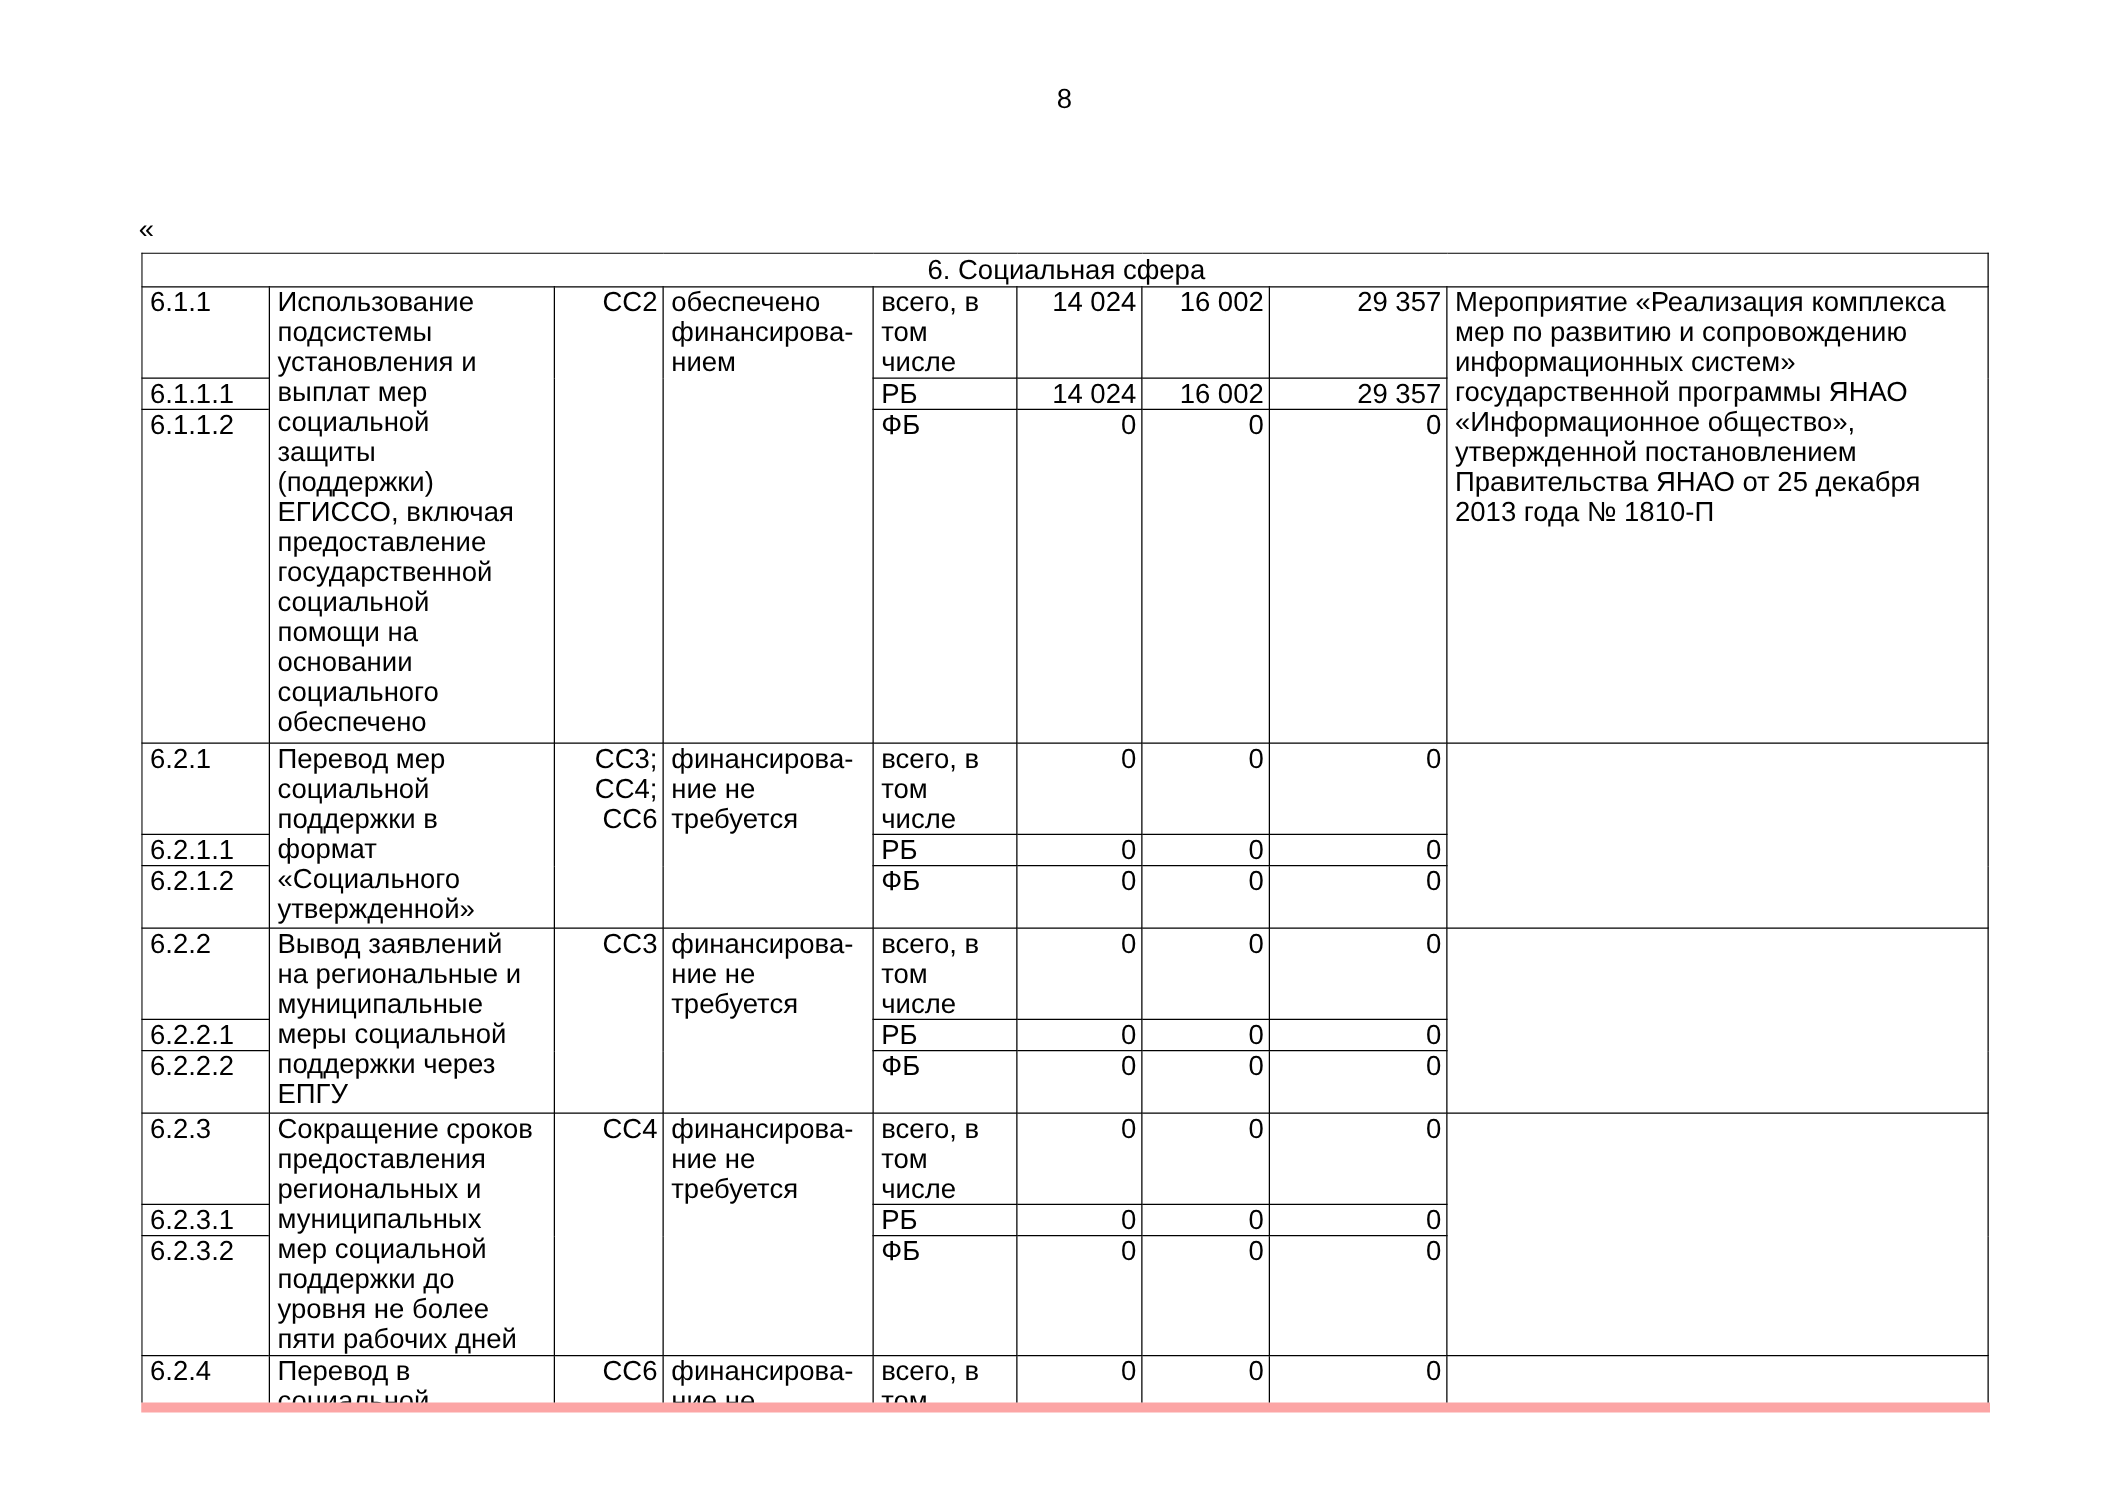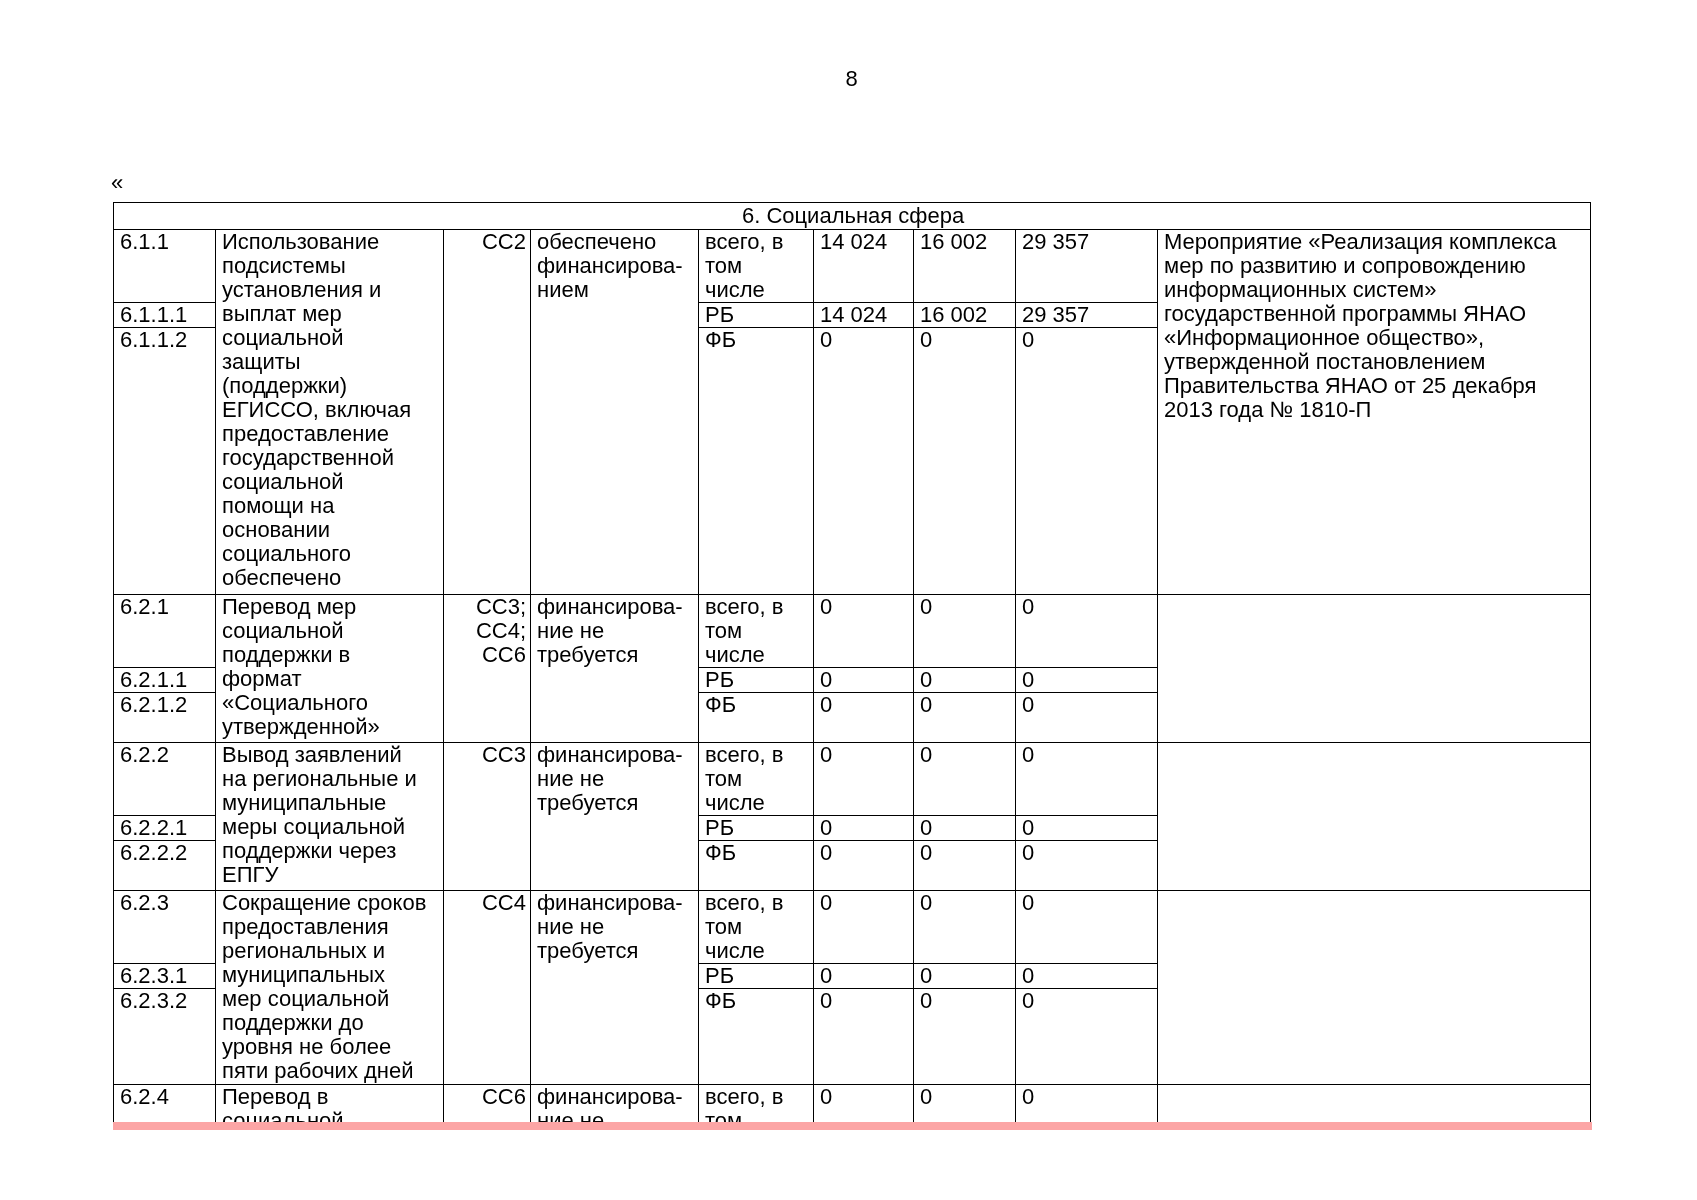--- a/index.html
+++ b/index.html
@@ -65,21 +65,21 @@
     text-align: left;
     padding: 0 2px;
   }
   td.code {
     text-align: right;
     padding: 0 2px;
   }
   td.status { padding-left: 9px; }
   td.blabel { padding-left: 6px; }
   td.val {
-    text-align: left;
+    text-align: right;
     padding: 0 2px;
   }
   td.note { padding-left: 10px; padding-right: 6px; }
   tr.rA { height: 72px; }
   tr.rB { height: 24px; }
   tr.rHead { height: 27px; }
   tr.rC1 { height: 267px; }
   tr.rC2 { height: 50px; }
   tr.rC3 { height: 50px; }
   tr.rC4 { height: 96px; }

